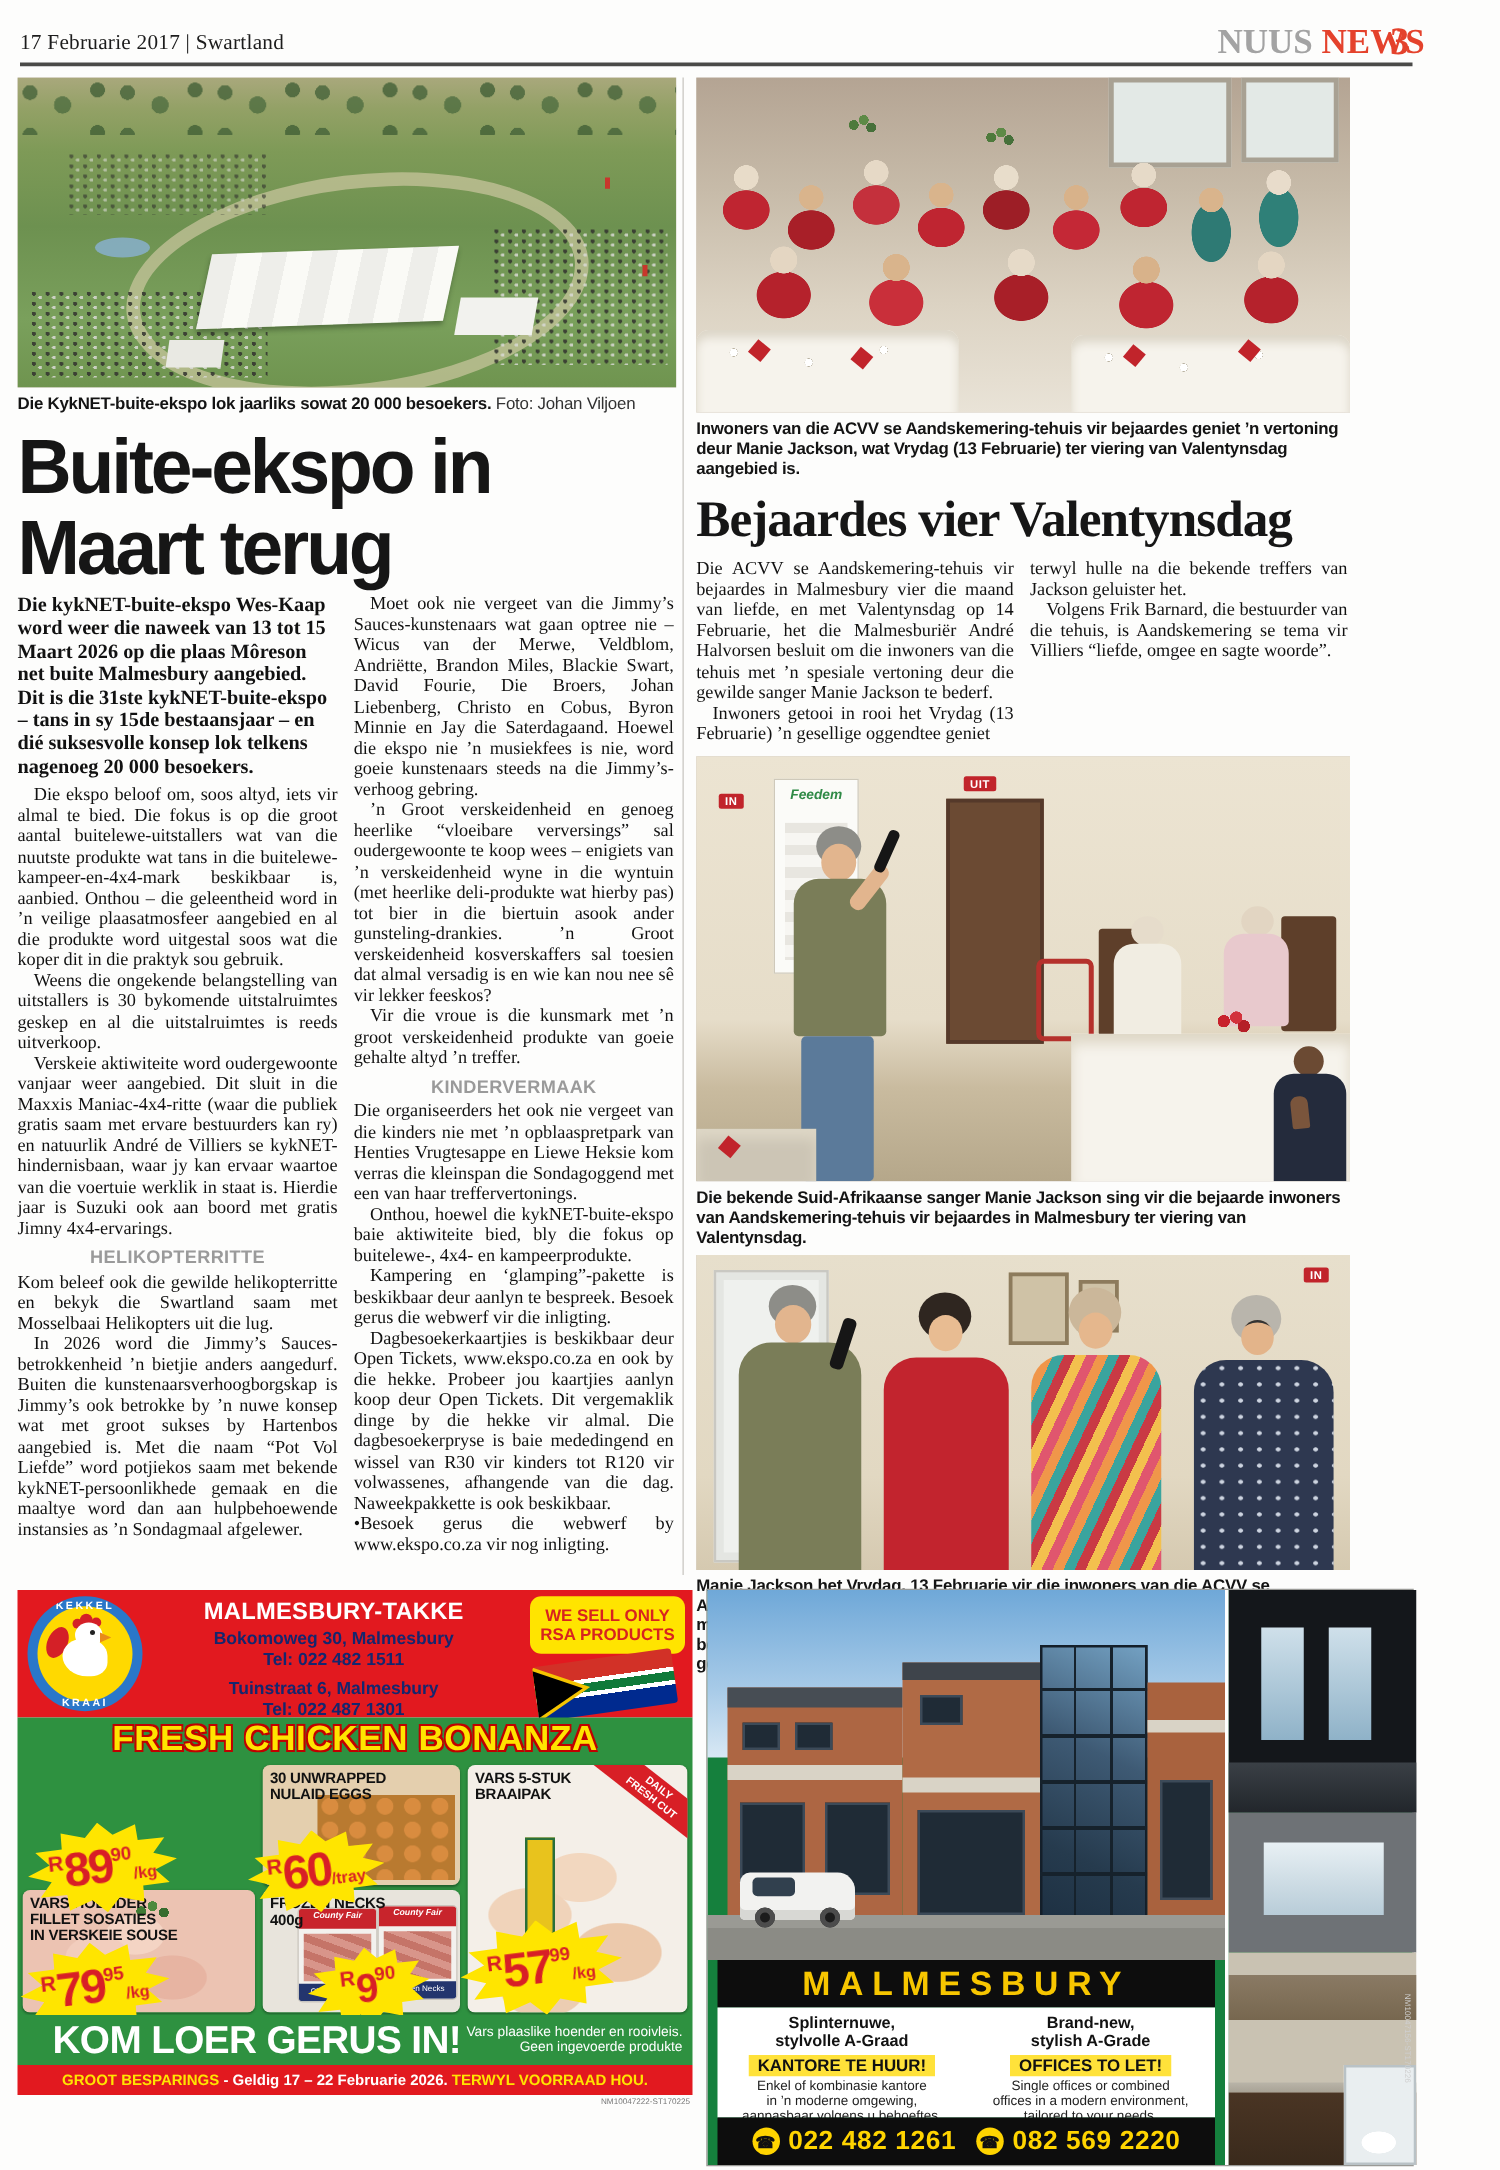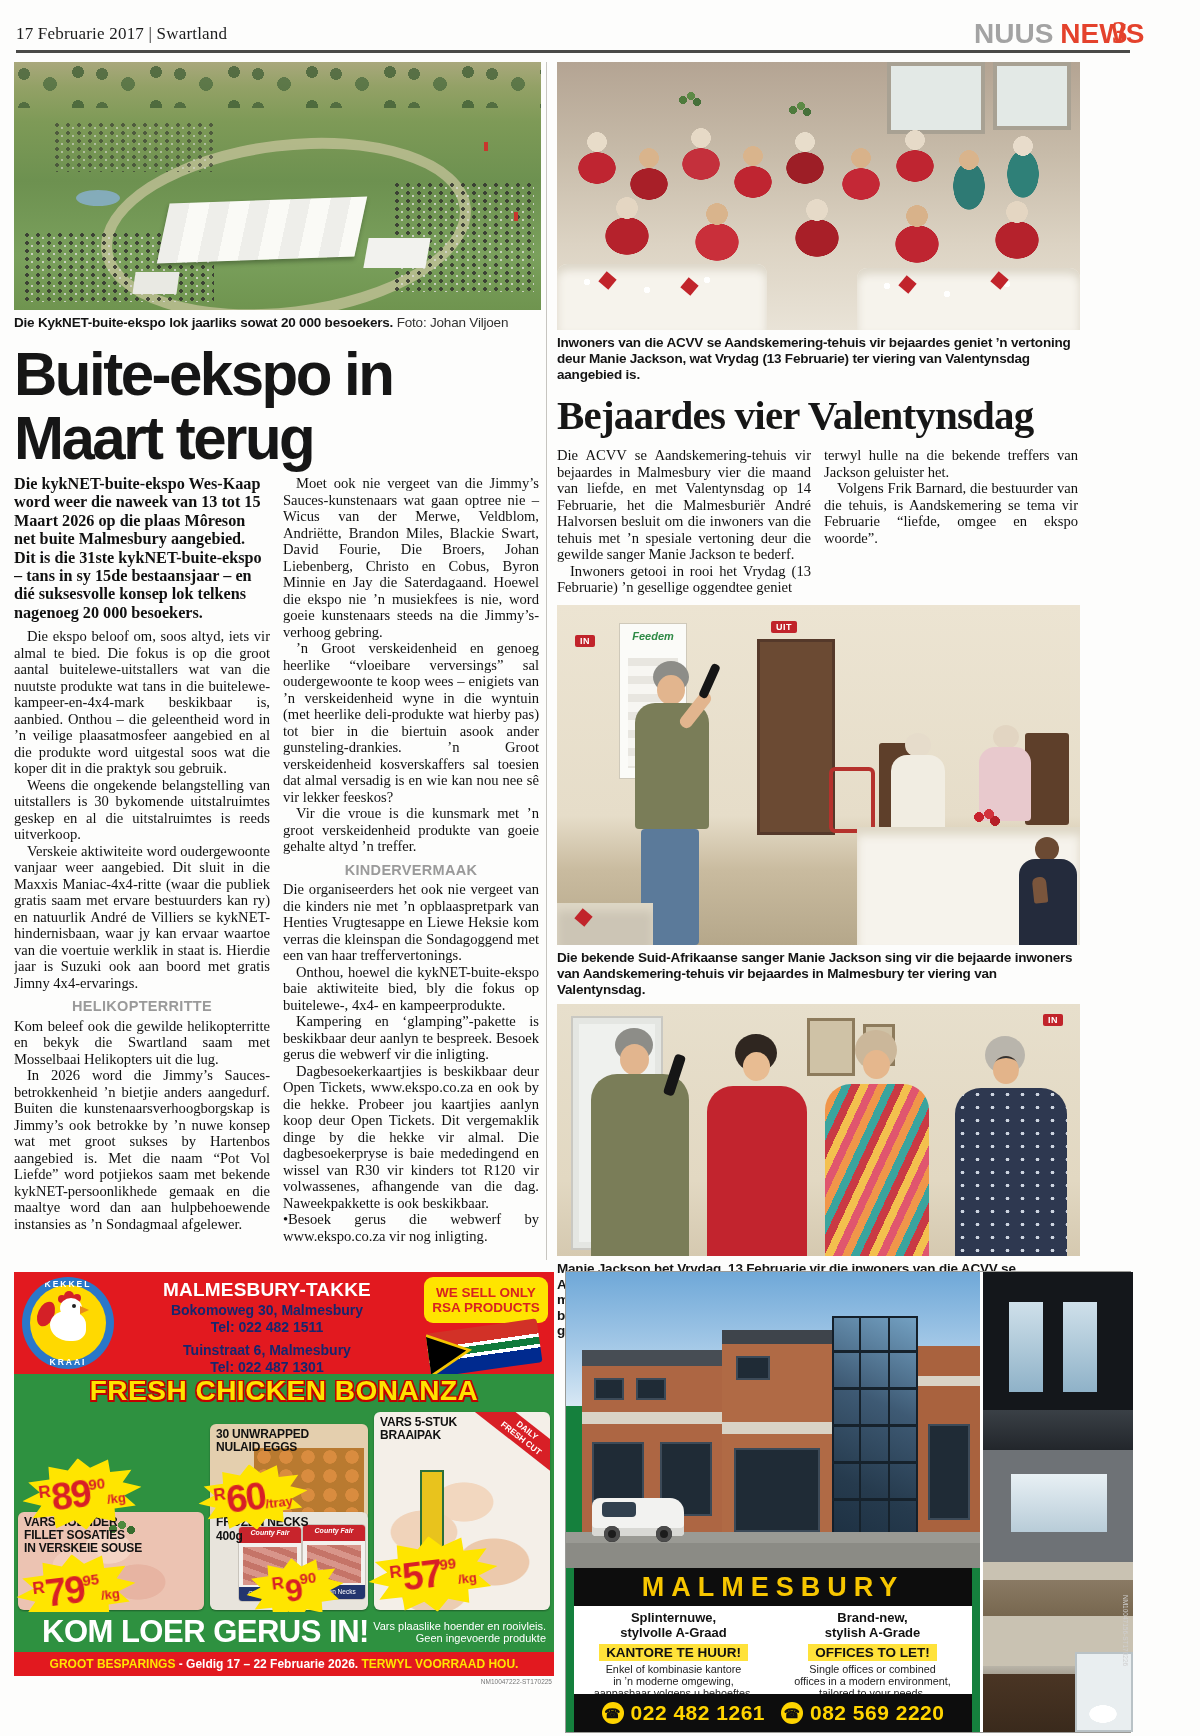--- a/index.html
+++ b/index.html
@@ -3,21 +3,21 @@
 <meta charset="utf-8">
 <style>
   html,body{margin:0;padding:0}
   body{width:1200px;height:1736px;position:relative;background:#fdfdfc;overflow:hidden;
        font-family:"Liberation Sans",sans-serif;color:#111}
 
   
   .dateline{position:absolute;left:16px;top:24px;font-family:"Liberation Serif",serif;
             font-size:17px;color:#1c1c1c;letter-spacing:.2px}
   .mast{position:absolute;top:18px;left:974px;display:flex;gap:7px;align-items:center;
-        font-family:Liberation Sans, sans-serif;font-weight:bold;font-size:28px}
+        font-family:Liberation Serif, serif;font-weight:bold;font-size:28px}
   .mast .gray{color:#a3a3a3}
   .mast .red{color:#e4422c}
   .pagenum{position:absolute;top:15px;left:1112px;font-family:"Liberation Serif",serif;
            font-weight:bold;font-size:31px;color:#e4422c}
   .headrule{position:absolute;left:16px;top:50px;width:1114px;height:3px;background:#4a4a48}
 
   
   .vdivider{position:absolute;left:546px;top:62px;width:1px;height:1198px;background:#c7c5c0}
 
   
@@ -288,21 +288,21 @@
 
   <div class="h-right">Bejaardes vier Valentynsdag</div>
 
   <div class="bodycols" style="height:152px">
     <div class="col" style="width:254px">
       <p class="first">Die ACVV se Aandskemering-tehuis vir bejaardes in Malmesbury vier die maand van liefde, en met Valentynsdag op 14 Februarie, het die Malmesburiër André Halvorsen besluit om die inwoners van die tehuis met ’n spesiale vertoning deur die gewilde sanger Manie Jackson te bederf.</p>
         <p class="indent">Inwoners getooi in rooi het Vrydag (13 Februarie) ’n gesellige oggendtee geniet</p>
     </div>
     <div class="col" style="width:254px">
       <p class="first">terwyl hulle na die bekende treffers van Jackson geluister het.</p>
-        <p class="indent">Volgens Frik Barnard, die bestuurder van die tehuis, is Aandskemering se tema vir Februarie “liefde, omgee en ekspo woorde”.</p>
+        <p class="indent">Volgens Frik Barnard, die bestuurder van die tehuis, is Aandskemering se tema vir Villiers “liefde, omgee en sagte woorde”.</p>
     </div>
   </div>
 
   <div class="photo" style="height:340px;margin-top:6px">
     <div class="p3-base"></div>
     <div class="p3-banner">
       <div class="bn-t">Feedem</div>
       <div class="bn-art"></div>
     </div>
     <div class="ph-sign" style="left:18px;top:30px">IN</div>
@@ -391,21 +391,21 @@
       <div class="flag"></div>
     </div>
 
     <div class="ka-band">
         <span>FRESH CHICKEN BONANZA</span>
       </div>
 
     <div class="ka-grid">
 
 
-      <div class="ka-card" style="left:196px;top:16px;width:158px;height:96px">
+      <div class="ka-card" style="left:196px;top:4px;width:158px;height:96px">
         <div class="art-eggs">
             <div class="tray"></div>
           </div>
         <div class="ka-name">30 UNWRAPPED
 NULAID EGGS</div>
       </div>
 
       <div class="ka-card" style="left:360px;top:4px;width:176px;height:198px">
         <div class="art-braai">
             <div class="lbl"></div>

